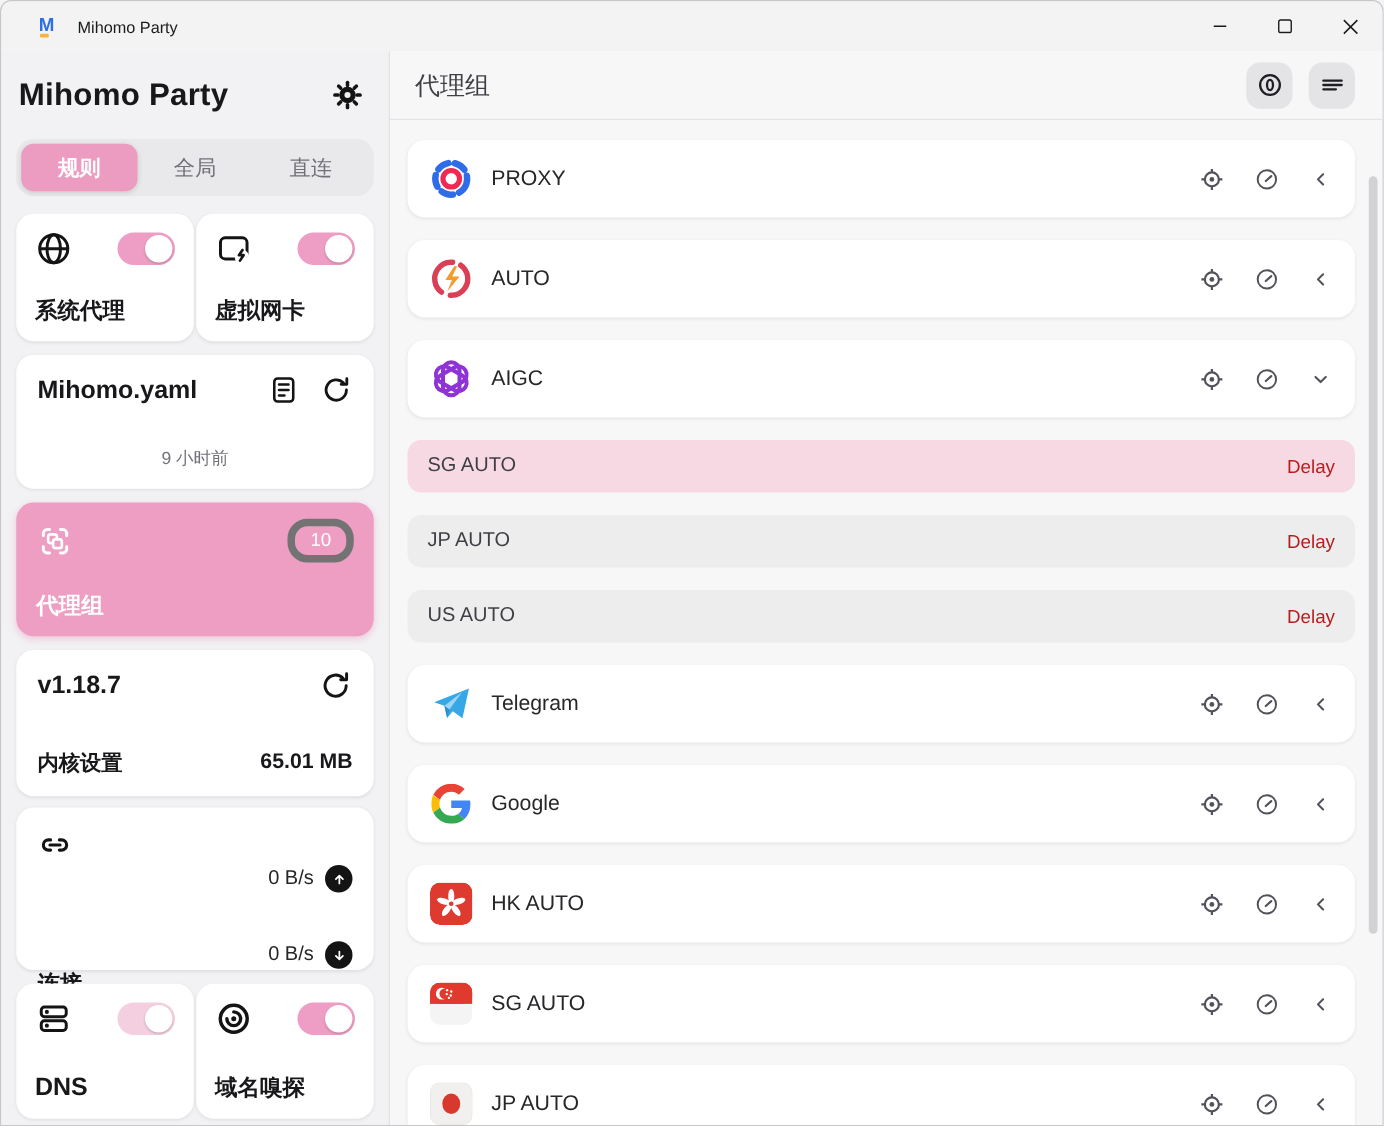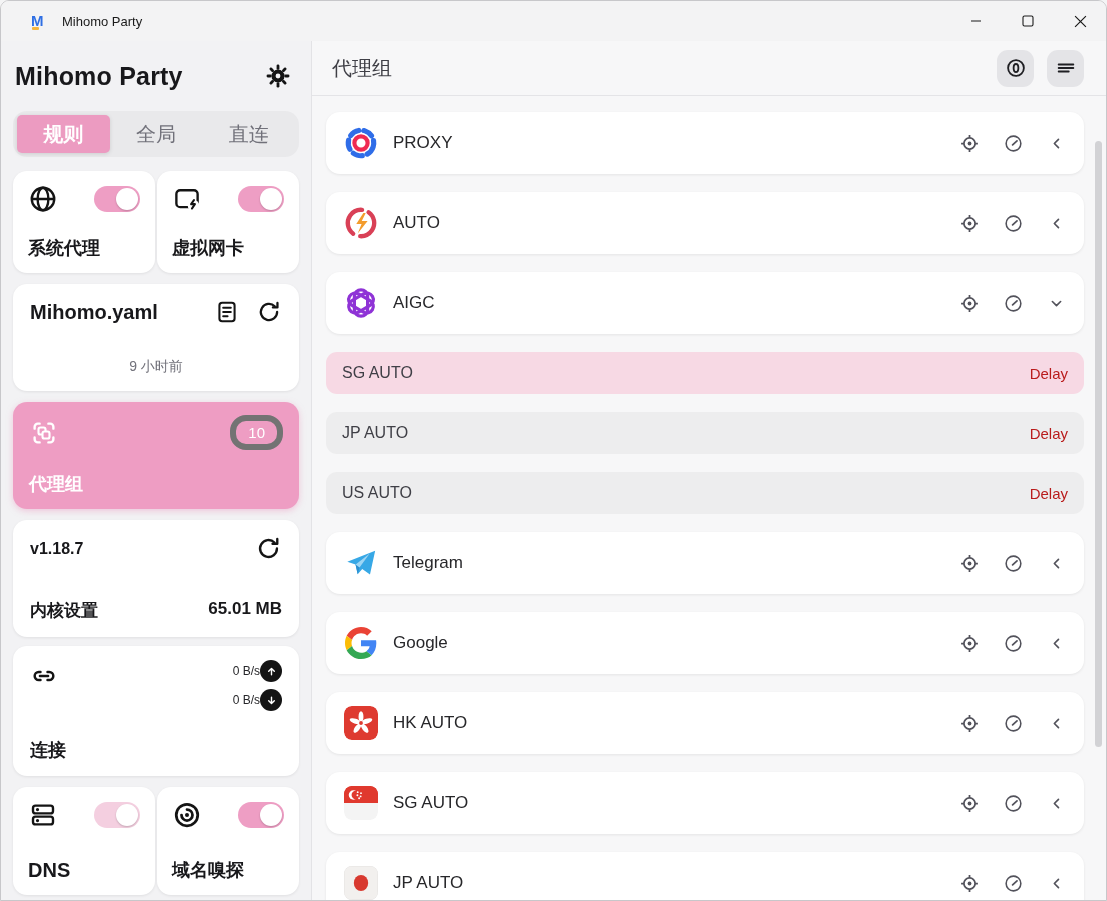--- a/index.html
+++ b/index.html
@@ -26,21 +26,21 @@
   .sidebar { width:311px; flex:0 0 311px; padding:0 8px 0 12px; background:#f2f2f4; border-right:1px solid #e3e3e6; }
   .main { flex:1; position:relative; background:#f7f7f8; min-width:0; }
 
   
   .sb-header { height:70px; display:flex; align-items:center; justify-content:space-between; padding:0 8px 0 2px; }
   .sb-title { font-size:25px; font-weight:bold; letter-spacing:.2px; }
   .gear-btn { width:34px; height:34px; display:flex; align-items:center; justify-content:center; border-radius:8px; }
 
   
   .tabbar { height:46px; background:#e9e9eb; border-radius:14px; display:flex; align-items:center; padding:4px; margin-right:4px; }
-  .tab { flex:1; height:38px; display:flex; align-items:center; justify-content:center; font-size:20px; color:#71717a; border-radius:5px; }
+  .tab { flex:1; height:38px; display:flex; align-items:center; justify-content:center; font-size:17px; color:#71717a; border-radius:10px; }
   .tab.active { background:#ec9bc1; color:#fff; font-weight:bold; box-shadow:0 1px 4px rgba(0,0,0,.12); }
 
   
   .cards { margin-top:14px; margin-right:4px; }
   .card { background:#fff; border-radius:14px; box-shadow:0 1px 3px rgba(0,0,0,.08); }
   .card-row2 { display:flex; gap:2px; margin-bottom:11px; }
   .card-half { flex:1; height:102px; padding:13px 15px; display:flex; flex-direction:column; }
   .card-top { display:flex; align-items:center; justify-content:space-between; }
   .card-label { margin-top:auto; font-weight:bold; font-size:18px; }
   .card-label.lg { font-size:20px; }
@@ -53,26 +53,26 @@
   .profile-name { font-size:20px; font-weight:bold; }
   .profile-actions { display:flex; gap:16px; align-items:center; }
   .profile-updated { margin-top:auto; text-align:center; font-size:14px; color:#71717a; }
 
   .card-active { height:107px; margin-bottom:11px; padding:13px 16px; display:flex; flex-direction:column;
     background:#ee9dc3; box-shadow:0 2px 6px rgba(236,155,193,.5); }
   .badge { border:6px solid #737373; border-radius:16px; padding:3px 12px; color:#fff; font-size:15px; }
   .card-active .card-label { color:#fff; }
 
   .card-core { height:117px; margin-bottom:9px; padding:15px 17px; display:flex; flex-direction:column; }
-  .core-version { font-size:16px; font-weight:bold; }
+  .core-version { font-size:20px; font-weight:bold; }
   .core-bottom { margin-top:auto; display:flex; justify-content:space-between; font-weight:bold; font-size:17px; }
 
   .card-conn { height:130px; margin-bottom:11px; padding:14px 17px; display:flex; flex-direction:column; }
   .speed-col { display:flex; flex-direction:column; gap:7px; }
-  .speed-row { display:flex; align-items:center; justify-content:flex-end; font-size:12px; color:#27272a; }
+  .speed-row { display:flex; align-items:center; gap:9px; justify-content:flex-end; font-size:16px; color:#27272a;margin-top:32px; }
   .dot-circle { width:22px; height:22px; border-radius:50%; background:#141414; display:flex; align-items:center; justify-content:center; }
   .card-half.tall { height:108px; }
 
   
   .main-header { height:55px; display:flex; align-items:center; padding:0 22px 0 20px; border-bottom:1px solid #e4e4e7; background:#f7f7f8; }
   .main-title { font-size:20px; color:#3f3f46; }
   .header-btns { margin-left:auto; display:flex; gap:13px; }
   .hbtn { width:37px; height:37px; border-radius:11px; background:#e4e4e7; display:flex; align-items:center; justify-content:center; color:#1f1f23; }
 
   .group-list { padding:16px 22px 4px 14px; height:806px; overflow:hidden; }

